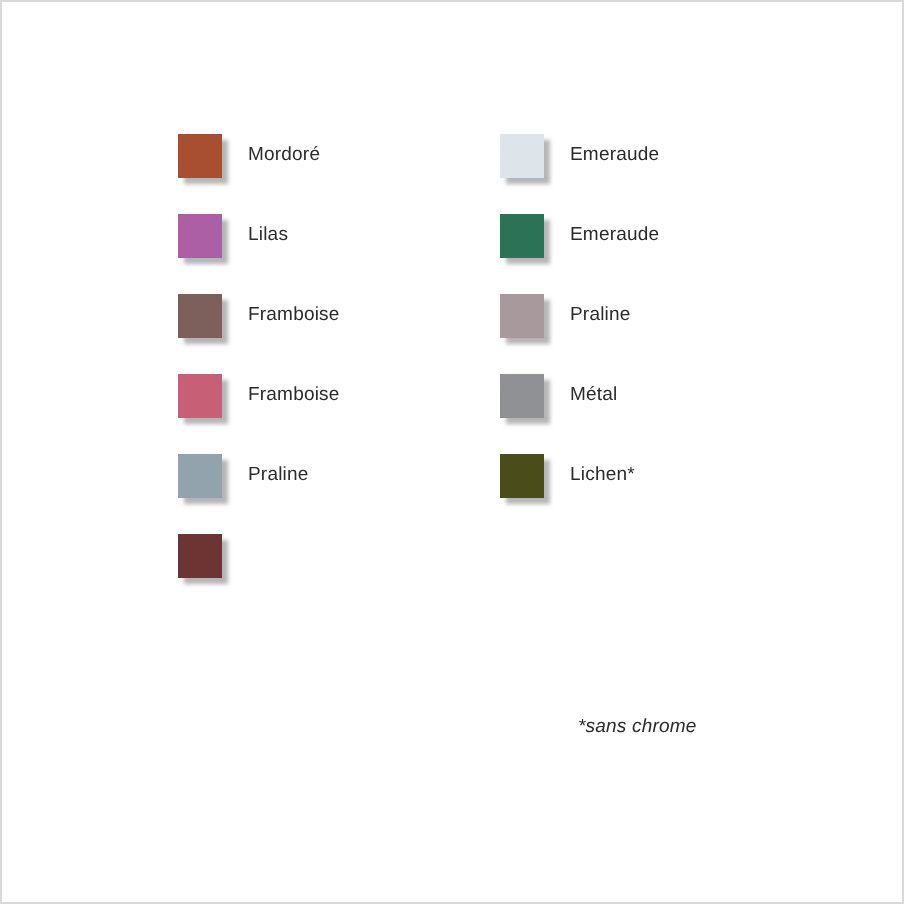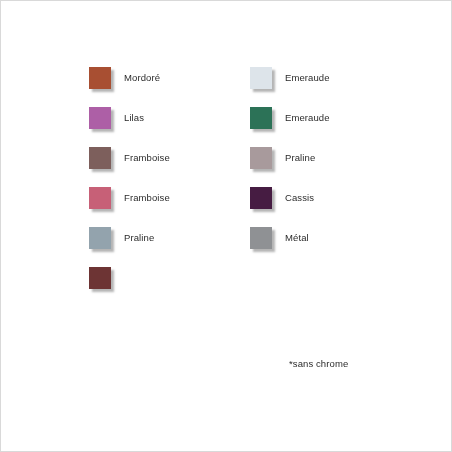--- a/index.html
+++ b/index.html
@@ -62,20 +62,21 @@
     letter-spacing: 0.1px;
   }
   .footnote {
     position: absolute;
     left: 288px;
     top: 357px;
     font-size: 9.5px;
     color: #2b2b2b;
     white-space: nowrap;
     letter-spacing: 0.1px;
+    font-style: italic;
   }
 </style>
 </head>
 <body>
 
 <div id="page">
   <div class="legend">
 
     <div class="column left">
       <div class="swatch-row">
@@ -129,28 +130,28 @@
         <span class="chip-label">Emeraude</span>
       </div>
       <div class="swatch-row">
         <span class="chip-wrap">
           <span class="chip" style="background:#a89a9c"></span>
         </span>
         <span class="chip-label">Praline</span>
       </div>
       <div class="swatch-row">
         <span class="chip-wrap">
-          <span class="chip" style="background:#461c42"></span>
+          <span class="chip" style="background:#8f9194"></span>
         </span>
-        <span class="chip-label">Cassis</span>
+        <span class="chip-label">Métal</span>
       </div>
       <div class="swatch-row">
         <span class="chip-wrap">
-          <span class="chip" style="background:#8f9194"></span>
+          <span class="chip" style="background:#4a4d19"></span>
         </span>
-        <span class="chip-label">Métal</span>
+        <span class="chip-label">Lichen*</span>
       </div>
     </div>
 
     <div class="footnote">*sans chrome</div>
 
   </div>
 </div>
 
 </body></html>

